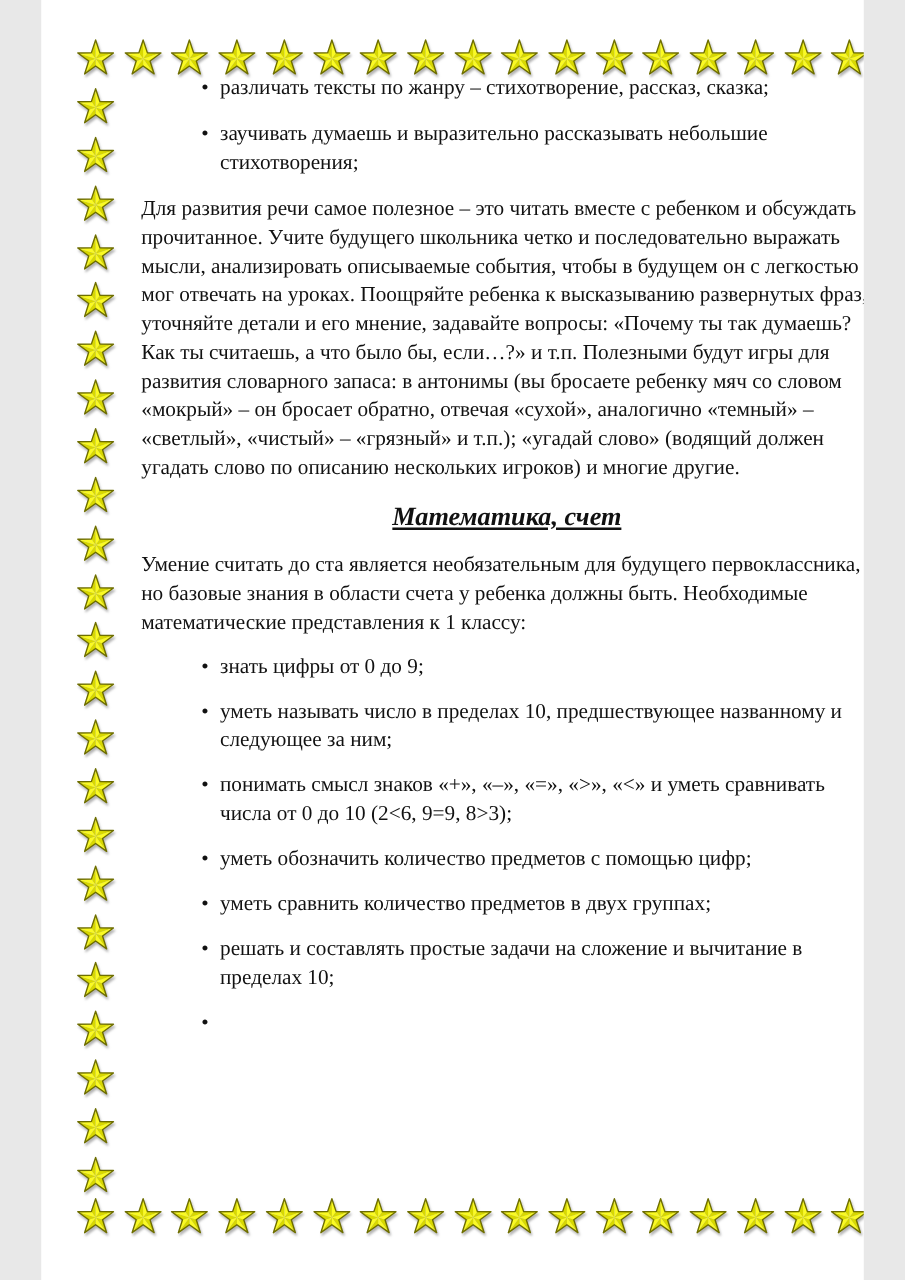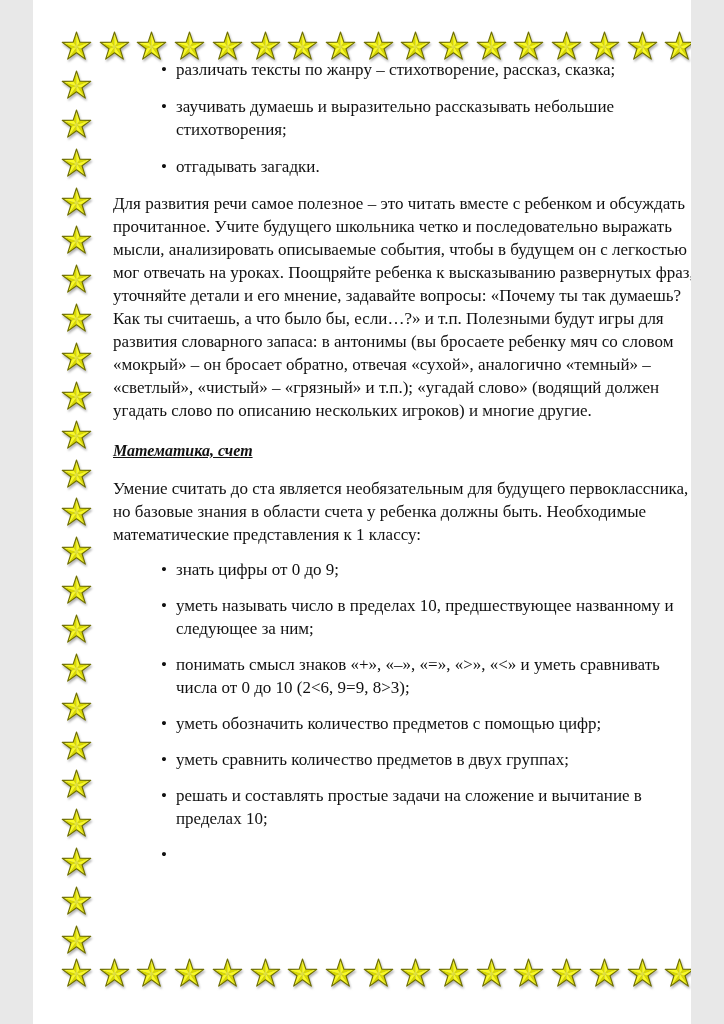--- a/index.html
+++ b/index.html
@@ -53,25 +53,26 @@
     content: "\2022";
     position: absolute;
     left: 48px;
     top: 0;
   }
   ul.bullets.math li { margin-bottom: 13px; }
   p.para { margin: 0 0 17px 0; }
   p.para.math-intro { margin: 0 0 12px 0; }
   h2.heading {
     margin: 0 0 15px 0;
-    font-size: 16px;
+    font-size: 21px;
     line-height: 23px;
     font-weight: bold;
     font-style: italic;
     text-decoration: underline;
+    text-align: center;
   }
 </style>
 </head>
 <body>
 
 <div class="page">
 
   <div class="star-row top">
       <span class="star">
         <svg viewBox="0 0 31 31" width="31" height="31" xmlns="http://www.w3.org/2000/svg">
@@ -1293,21 +1294,20 @@
           <polygon points="1.23,11.36 12.09,11.31 15.50,16.00" fill="#fbfb22"></polygon>
           <polygon points="15.50,1.00 18.91,11.31 29.77,11.36 21.02,17.79 24.32,28.14 15.50,21.80 6.68,28.14 9.98,17.79 1.23,11.36 12.09,11.31" fill="none" stroke="#6e6e00" stroke-width="1.1" stroke-linejoin="round"></polygon>
         </svg>
       </span>
     </div>
 
   <div class="content">
     <ul class="bullets intro">
         <li><span>различать тексты по жанру – стихотворение, рассказ, сказка;</span></li>
         <li><span>заучивать думаешь и выразительно рассказывать небольшие стихотворения;</span></li>
-        <li><span>отгадывать загадки.</span></li>
       </ul>
     <p class="para">Для развития речи самое полезное – это читать вместе с ребенком и обсуждать прочитанное. Учите будущего школьника четко и последовательно выражать мысли, анализировать описываемые события, чтобы в будущем он с легкостью мог отвечать на уроках. Поощряйте ребенка к высказыванию развернутых фраз, уточняйте детали и его мнение, задавайте вопросы: «Почему ты так думаешь? Как ты считаешь, а что было бы, если…?» и т.п. Полезными будут игры для развития словарного запаса: в антонимы (вы бросаете ребенку мяч со словом «мокрый» – он бросает обратно, отвечая «сухой», аналогично «темный» – «светлый», «чистый» – «грязный» и т.п.); «угадай слово» (водящий должен угадать слово по описанию нескольких игроков) и многие другие.</p>
     <h2 class="heading">Математика, счет</h2>
     <p class="para math-intro">Умение считать до ста является необязательным для будущего первоклассника, но базовые знания в области счета у ребенка должны быть. Необходимые математические представления к 1 классу:</p>
     <ul class="bullets math">
         <li><span>знать цифры от 0 до 9;</span></li>
         <li><span>уметь называть число в пределах 10, предшествующее названному и следующее за ним;</span></li>
         <li><span>понимать смысл знаков «+», «–», «=», «&gt;», «&lt;» и уметь сравнивать числа от 0 до 10 (2&lt;6, 9=9, 8&gt;3);</span></li>
         <li><span>уметь обозначить количество предметов с помощью цифр;</span></li>
         <li><span>уметь сравнить количество предметов в двух группах;</span></li>

